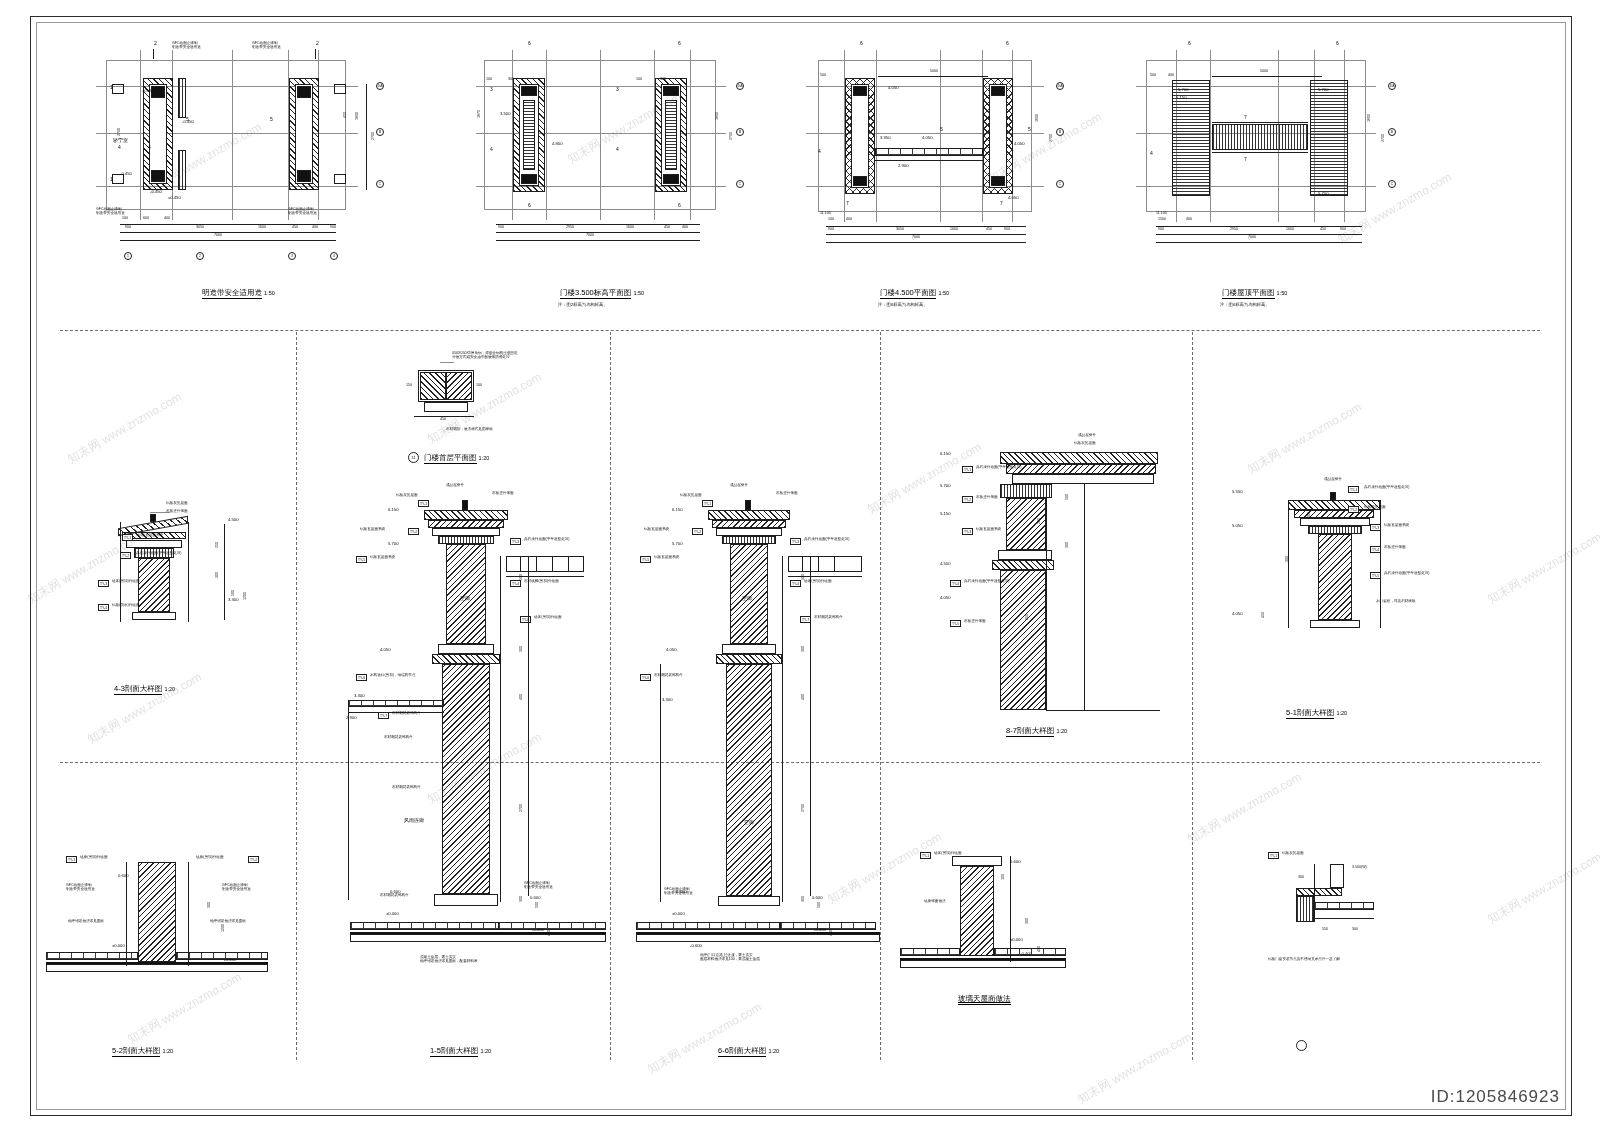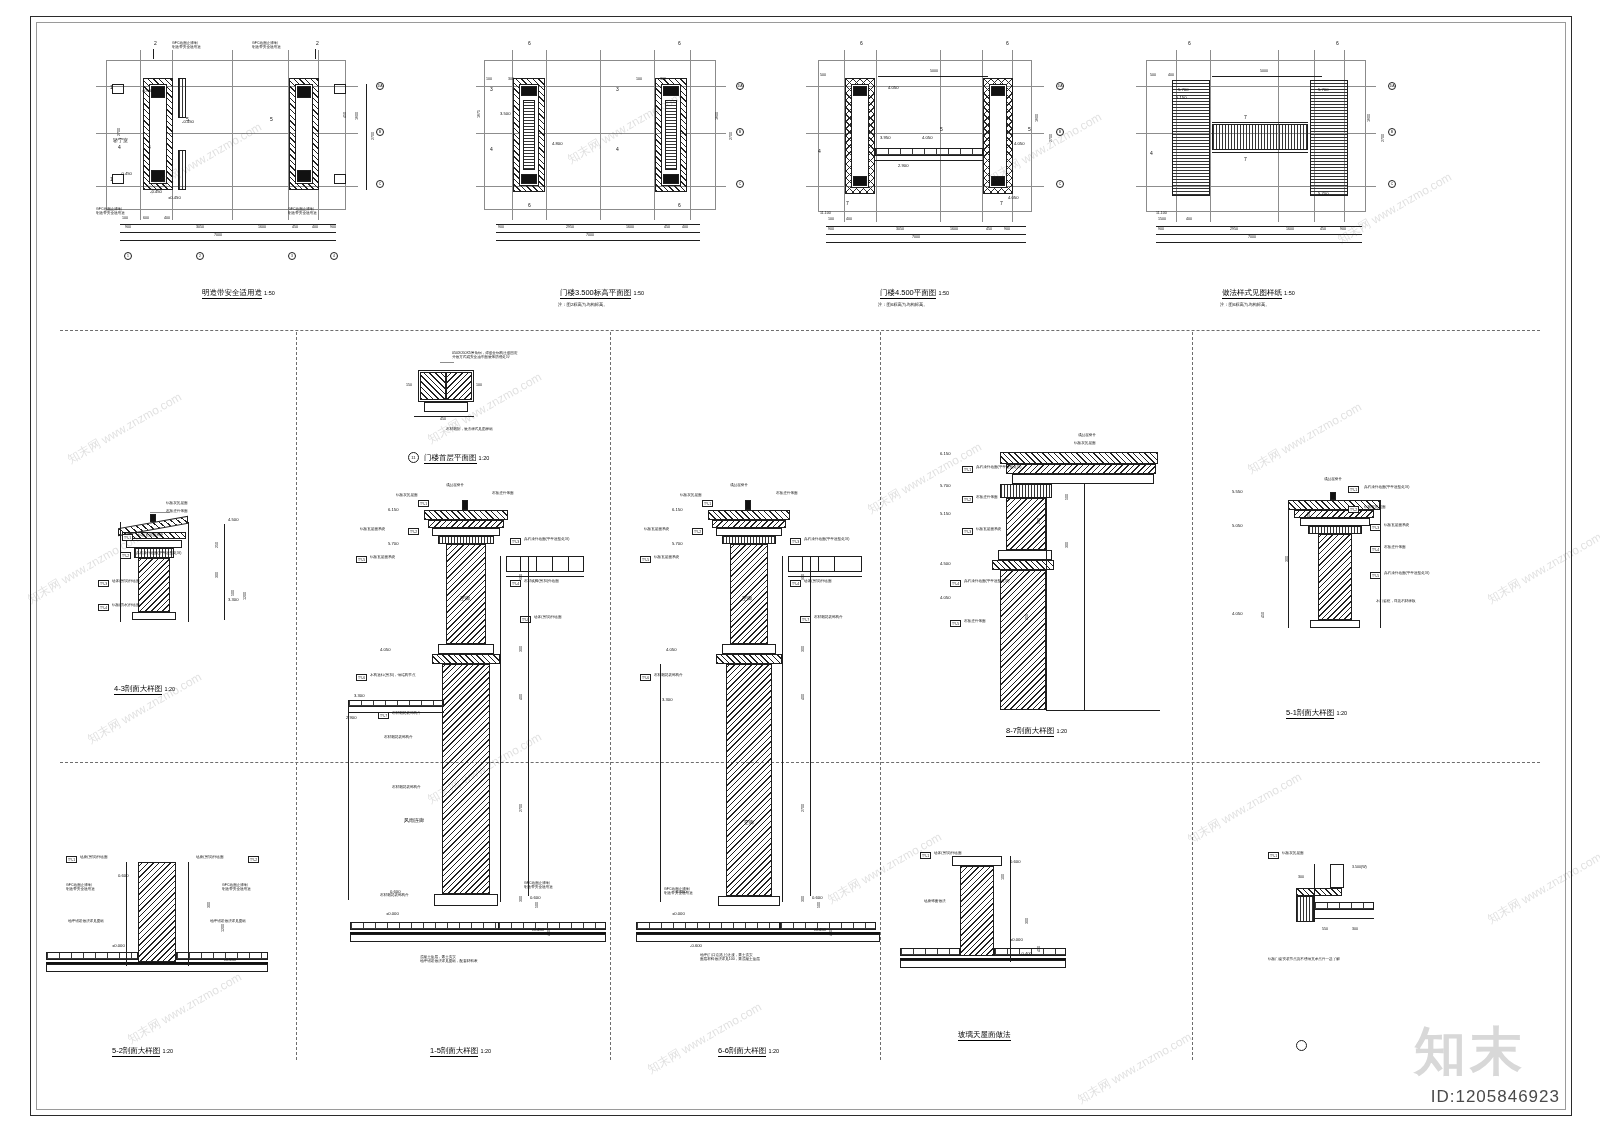--- a/index.html
+++ b/index.html
@@ -327,21 +327,21 @@
     <span class="lbl s" style="left:1340px;top:228px;">900</span>
     <span class="lbl s" style="left:1248px;top:236px;">7000</span>
 
     <div class="bub sm" style="left:1388px;top:82px;">1/A</div>
     <div class="bub sm" style="left:1388px;top:128px;">B</div>
     <div class="bub sm" style="left:1388px;top:180px;">C</div>
     <span class="lbl s rot" style="left:1382px;top:142px;">2700</span>
     <span class="lbl s rot" style="left:1368px;top:122px;">1600</span>
 
     <div class="title" style="left:1222px;top:288px;">
-      <u><span>做法样式见图样纸</span></u> <span class="sc">1:50</span>
+      <u><span>门楼屋顶平面图</span></u> <span class="sc">1:50</span>
     </div>
     <div class="note" style="left:1220px;top:302px;">注：图6标高为均构标高。</div>
   </div>
 
   <div>
     <div class="box hatch45" style="left:420px;top:372px;width:26px;height:28px;transform:rotate(0deg);"></div>
     <div class="box hatch135" style="left:446px;top:372px;width:26px;height:28px;"></div>
     <div class="box" style="left:418px;top:370px;width:56px;height:32px;"></div>
     <div class="box dots" style="left:424px;top:402px;width:44px;height:10px;"></div>
     <div class="hl" style="left:414px;top:416px;width:60px;"></div>
@@ -669,21 +669,21 @@
     <span class="lbl" style="left:1020px;top:952px;">-0.400</span>
 
     <div class="tagsq" style="left:920px;top:852px;">TY-1</div>
     <span class="lbl s" style="left:934px;top:852px;">墙体(另加)外墙面</span>
     <span class="lbl s" style="left:924px;top:900px;">墙身饰面做法</span>
 
     <span class="lbl s rot" style="left:1002px;top:880px;">100</span>
     <span class="lbl s rot" style="left:1026px;top:924px;">300</span>
     <span class="lbl s rot" style="left:1038px;top:952px;">450</span>
 
-    <div class="title" style="left:958px;top:1030px;">
+    <div class="title" style="left:958px;top:994px;text-decoration:underline;">
       <u><span>玻璃天屋面做法</span></u> <span class="sc"></span>
     </div>
   </div>
 
   <div>
     <div class="box hatch45" style="left:1296px;top:888px;width:46px;height:8px;"></div>
     <div class="box" style="left:1330px;top:864px;width:14px;height:24px;"></div>
     <div class="box hatchv" style="left:1296px;top:896px;width:18px;height:26px;"></div>
     <div class="box brick" style="left:1314px;top:902px;width:60px;height:8px;"></div>
     <div class="hl" style="left:1314px;top:918px;width:60px;"></div>
@@ -715,17 +715,14 @@
   <div class="wm" style="left:80px;top:700px;">知末网 www.znzmo.com</div>
   <div class="wm" style="left:420px;top:760px;">知末网 www.znzmo.com</div>
   <div class="wm" style="left:820px;top:860px;">知末网 www.znzmo.com</div>
   <div class="wm" style="left:1180px;top:800px;">知末网 www.znzmo.com</div>
   <div class="wm" style="left:120px;top:1000px;">知末网 www.znzmo.com</div>
   <div class="wm" style="left:640px;top:1030px;">知末网 www.znzmo.com</div>
   <div class="wm" style="left:1070px;top:1060px;">知末网 www.znzmo.com</div>
   <div class="wm" style="left:1480px;top:880px;">知末网 www.znzmo.com</div>
   <div class="wm" style="left:20px;top:560px;">知末网 www.znzmo.com</div>
 
-  <div class="logo">
-    <div class="zz">知末</div>
-  </div>
   <div class="idtxt">ID:1205846923</div>
 </div>
 
 </body></html>

